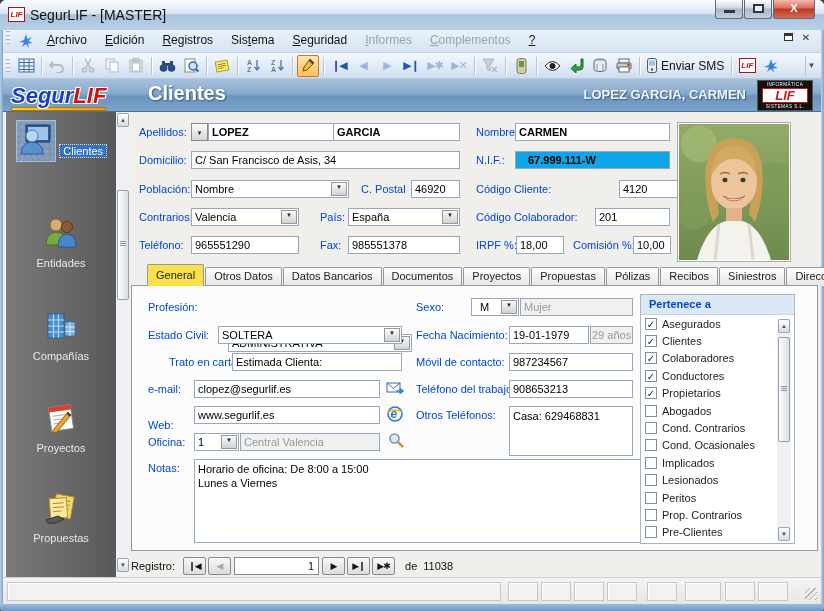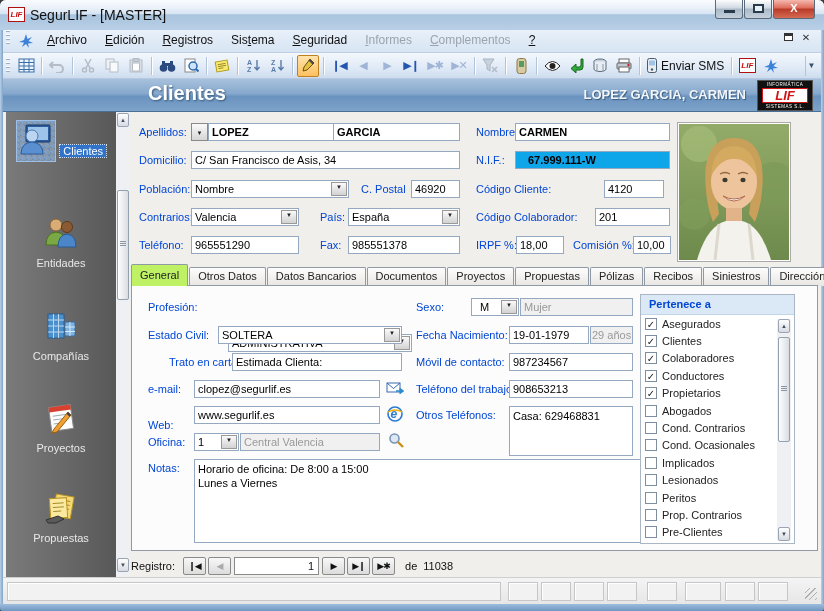--- a/index.html
+++ b/index.html
@@ -91,21 +91,21 @@
        text-align:center;}
   .ddb::after{content:"▼";font-size:6px;color:#222;position:relative;top:-3px;}
   .cmb-dd{position:absolute;right:1px;top:1px;width:16px;height:14px;background:linear-gradient(#fafafa,#d2d2d2);border:1px solid #999;text-align:center;}
   .cmb-dd::after{content:"▼";font-size:6px;color:#222;position:relative;top:-4px;}
   #photo{position:absolute;left:674px;top:10px;width:114px;height:140px;border:1px solid #aaa;background:#fff;padding:1px;}
 
   
   #tabstrip{position:absolute;left:128px;top:152px;width:687px;height:22px;display:flex;align-items:flex-end;}
   .tab{font-size:11px;color:#222;background:linear-gradient(#fdfdfd,#e8e6e2);border:1px solid #8f9aa4;border-bottom:none;
        border-radius:2px 2px 0 0;padding:2px 8px;height:19px;margin-right:1px;white-space:nowrap;}
-  .tab.active{background:#bef264;height:22px;padding-top:4px;position:relative;z-index:3;font-weight:normal;}
+  .tab.active{background:#fde047;height:22px;padding-top:4px;position:relative;z-index:3;font-weight:normal;margin-left:16px;}
   #tabpage{position:absolute;left:128px;top:173px;width:687px;height:266px;background:#fcfcfc;border:1px solid #8f9aa4;}
 
   
   .icon16{position:absolute;width:18px;height:18px;}
 
   
   #pertenece{position:absolute;left:508px;top:8px;width:155px;height:250px;border:1px solid #aab6c4;background:#fff;}
   #pert-hd{height:20px;background:#dbe8f5;color:#0046d5;font-weight:bold;font-size:11px;padding:3px 0 0 8px;border-bottom:1px solid #c2d4e8;}
   .pitem{display:flex;align-items:center;height:17.4px;padding-left:4px;font-size:11px;color:#222;}
   .cb{width:12px;height:12px;border:1px solid #7e8da0;background:#fff;margin-right:5px;font-size:10px;line-height:11px;
@@ -319,20 +319,24 @@
       </span>
     <span class="tb">
       <svg width="16" height="16" viewBox="0 0 16 16">
           <path d="M8 1 L9.5 6 L14 4 L10.5 8 L15 10 L10 10.5 L11 15 L8 11 L4 14 L6 9.5 L1 9 L6 7 Z" fill="#3b82d8"></path>
         </svg>
     </span>
     <span id="tb-overflow">▼</span>
   </div>
 
   <div id="header">
+    <span id="seglogo">
+      <span><span class="p1">Segur</span><span class="p2">LIF</span></span>
+      <span class="bar"></span>
+    </span>
     <span id="hdr-title">Clientes</span>
     <span id="hdr-name">LOPEZ GARCIA, CARMEN</span>
     <span id="liflogo">
       <span class="tt">INFORMÁTICA</span>
       <span class="mm">LIF</span>
       <span class="tt">SISTEMAS S.L.</span>
     </span>
   </div>
 
   <div class="edge" style="left:0;"></div>
@@ -423,21 +427,21 @@
     <span class="lbl" style="left:136px;top:42px;">Domicilio:</span>
     <div class="fld" style="left:188px;top:39px;width:269px;">C/ San Francisco de Asis, 34</div>
     <span class="lbl" style="left:473px;top:42px;">N.I.F.:</span>
     <div class="fld bold yellow" style="left:512px;top:39px;width:155px;padding-left:12px;">67.999.111-W</div>
 
     <span class="lbl" style="left:136px;top:71px;">Población:</span>
     <div class="fld" style="left:188px;top:68px;width:158px;"><span>Nombre</span><span class="cmb-dd"></span></div>
     <span class="lbl" style="left:358px;top:71px;">C. Postal</span>
     <div class="fld" style="left:408px;top:68px;width:49px;">46920</div>
     <span class="lbl" style="left:473px;top:71px;">Código Cliente:</span>
-    <div class="fld" style="left:601px;top:68px;width:60px;">4120</div>
+    <div class="fld" style="left:616px;top:68px;width:60px;">4120</div>
 
     <span class="lbl" style="left:136px;top:99px;">Contrarios:</span>
     <div class="fld" style="left:188px;top:96px;width:108px;"><span>Valencia</span><span class="cmb-dd"></span></div>
     <span class="lbl" style="left:317px;top:99px;">País:</span>
     <div class="fld" style="left:345px;top:96px;width:112px;"><span>España</span><span class="cmb-dd"></span></div>
     <span class="lbl" style="left:473px;top:99px;">Código Colaborador:</span>
     <div class="fld" style="left:592px;top:96px;width:75px;">201</div>
 
     <span class="lbl" style="left:136px;top:127px;">Teléfono:</span>
     <div class="fld" style="left:188px;top:124px;width:108px;">965551290</div>

